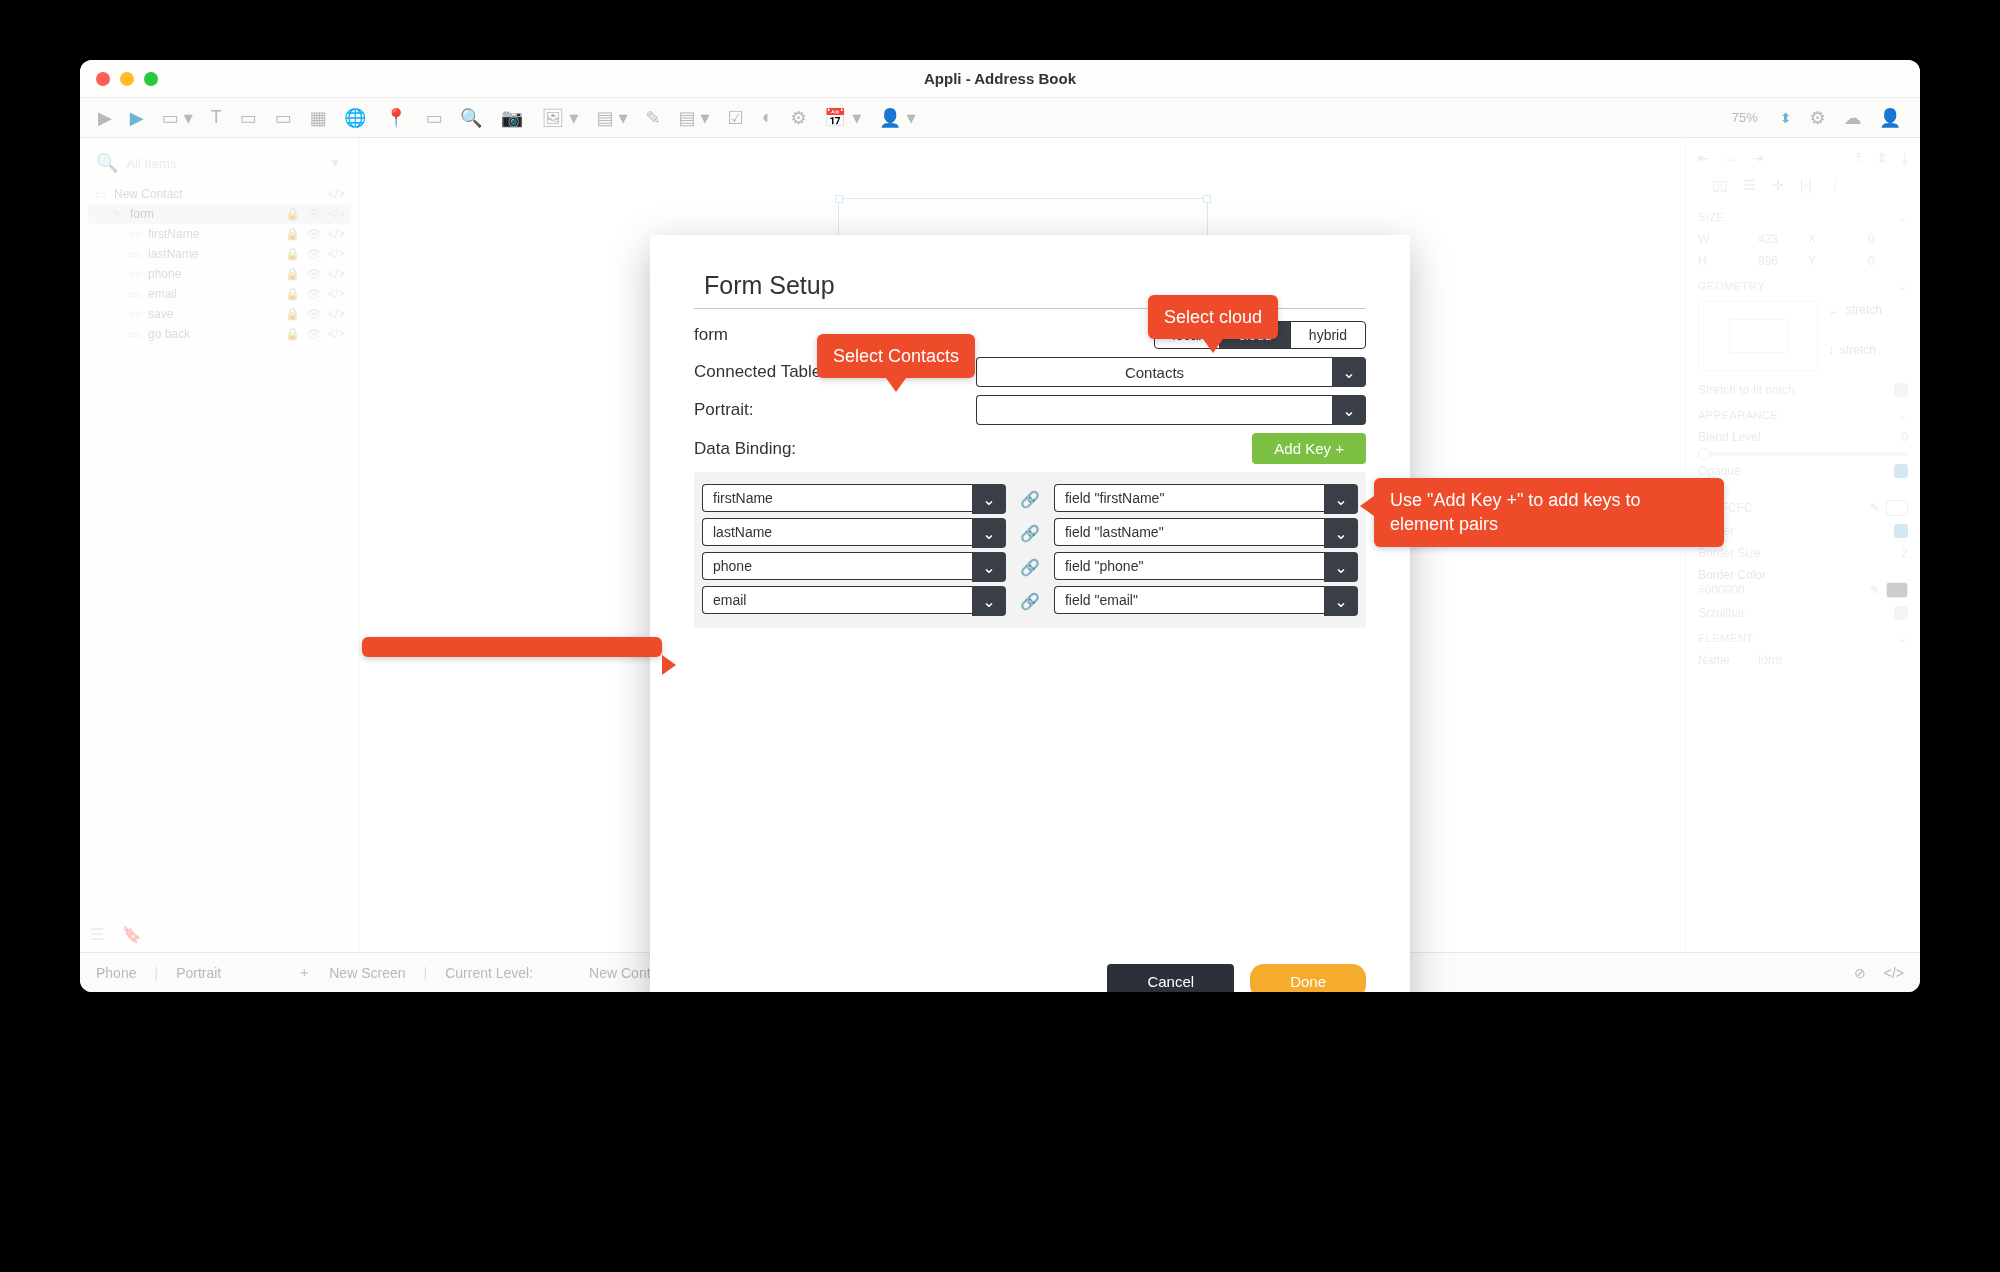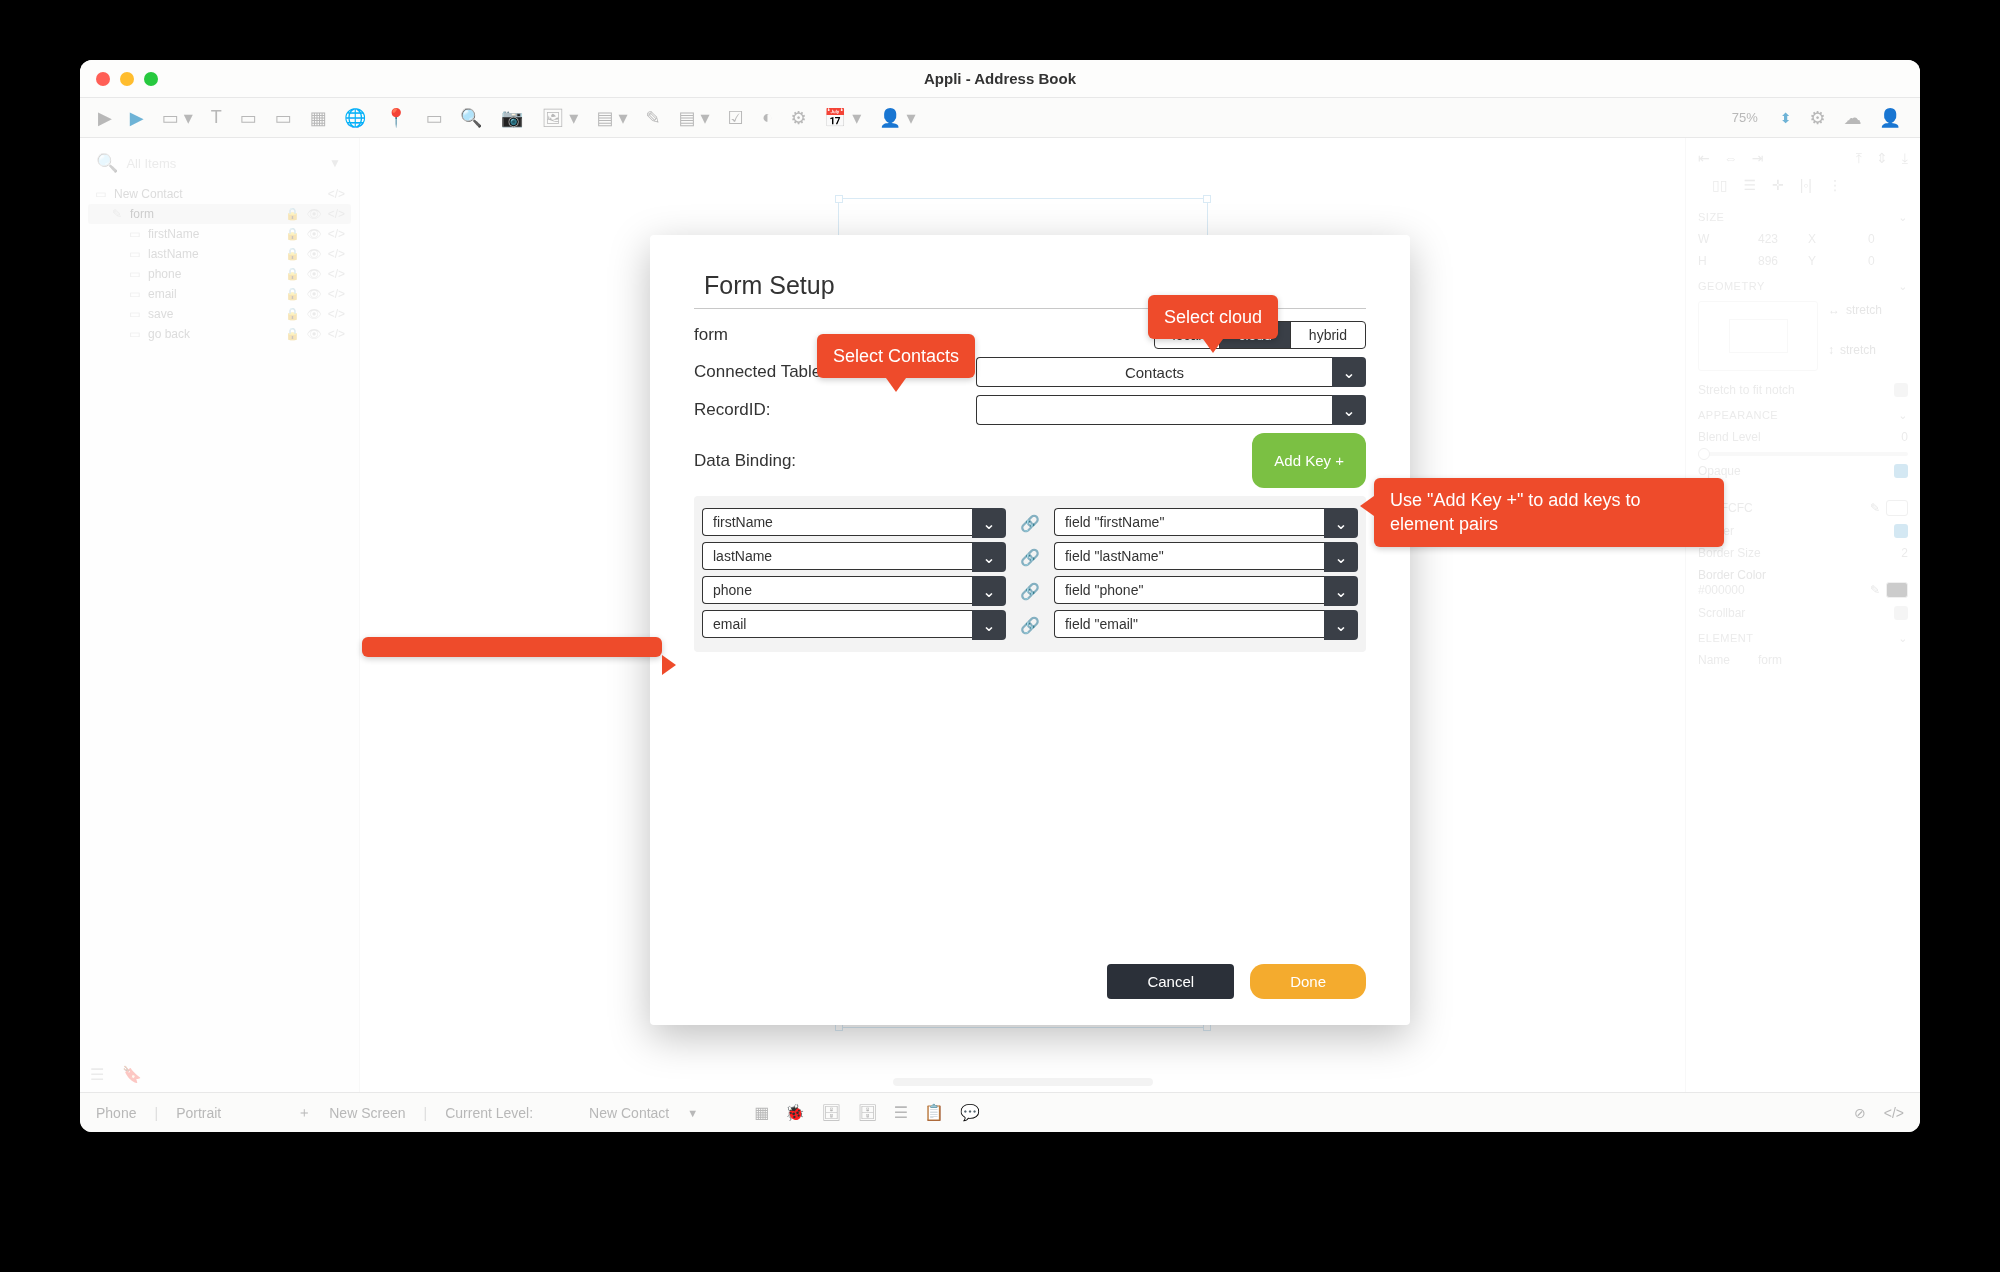--- a/index.html
+++ b/index.html
@@ -1,19 +1,19 @@
 <!DOCTYPE html>
 <html><head>
 <meta charset="utf-8">
 <style>
 * { box-sizing: border-box; margin: 0; padding: 0; font-family: -apple-system, "Helvetica Neue", Arial, sans-serif; }
 body { background: #000; width: 2000px; height: 1272px; position: relative; }
 
 
-.window { position: absolute; left: 80px; top: 60px; width: 1840px; height: 1072px; background: #fff; border-radius: 12px; box-shadow: 0 12px 40px rgba(0,0,0,.5); overflow: hidden; }
+.window { position: absolute; left: 80px; top: 60px; width: 1840px; height: 932px; background: #fff; border-radius: 12px; box-shadow: 0 12px 40px rgba(0,0,0,.5); overflow: hidden; }
 .titlebar { height: 38px; display:flex; align-items:center; background:#fdfdfc; border-bottom:1px solid #e8e8e8; position:relative;}
 .traffic { display:flex; gap:10px; padding-left:16px; }
 .dot { width:14px; height:14px; border-radius:50%; }
 .dot.r{background:#ff5f56}.dot.y{background:#ffbd2e}.dot.g{background:#27c93f}
 .titlebar-title { position:absolute; left:0; right:0; text-align:center; font-size:15px; font-weight:600; color:#333; pointer-events:none;}
 
 .toolbar { height:40px; display:flex; align-items:center; gap:18px; padding:0 18px; color:#b8b8b8; background:#fbfbfa; border-bottom:1px solid #e8e8e8; font-size:18px;}
 .toolbar .spacer{flex:1}
 .toolbar span{display:inline-flex;align-items:center;}
 .zoom{font-size:13px;color:#b8b8b8;}
@@ -67,21 +67,21 @@
 .m-row{display:flex;align-items:center;margin:8px 0;}
 .m-label{width:200px;color:#333;font-size:17px;}
 .m-link-ico{font-size:16px;margin-right:10px;color:#111;}
 .seg{display:flex;border:1px solid #333;border-radius:4px;overflow:hidden;font-size:14px;margin-left:auto;}
 .seg div{padding:5px 18px;border-right:1px solid #333;color:#333;cursor:pointer;}
 .seg div:last-child{border-right:0;}
 .seg div.active{background:#3a3f47;color:#fff;}
 .sel-box{display:flex;align-items:center;flex:1;max-width:390px;margin-left:auto;}
 .sel-input{flex:1;height:30px;border:1px solid #333;border-right:0;border-radius:4px 0 0 4px;display:flex;align-items:center;justify-content:center;font-size:15px;background:#fff;}
 .sel-btn{width:34px;height:30px;background:#3a3f47;border-radius:0 4px 4px 0;display:flex;align-items:center;justify-content:center;color:#fff;}
-.addkey{margin-left:auto;background:#7bc043;color:#fff;padding:19px 22px;border-radius:12px;font-size:15px;text-align:right;}
+.addkey{margin-left:auto;background:#7bc043;color:#fff;padding:7px 22px;border-radius:4px;font-size:15px;text-align:right;}
 .col-hdrs{display:flex;margin:18px 0 6px 0;font-size:16px;color:#333;}
 .col-hdrs div:first-child{width:300px;text-align:center;}
 .col-hdrs div:last-child{flex:1;text-align:center;}
 .bind-rows{background:#f3f3f3;border-radius:4px;padding:8px;}
 .bind-row{display:flex;align-items:center;margin:4px 0;gap:14px;}
 .bind-sel{display:flex;flex:1;}
 .bind-input{flex:1;height:28px;border:1px solid #333;border-right:0;border-radius:4px 0 0 4px;padding:0 10px;display:flex;align-items:center;font-size:14px;background:#fff;}
 .modal-footer{position:absolute;bottom:26px;right:44px;display:flex;gap:16px;}
 .btn{padding:9px 40px;border-radius:4px;font-size:15px;cursor:pointer;}
 .btn-cancel{background:#2b3039;color:#fff;}
@@ -391,21 +391,21 @@
     </div>
     <div class="m-row">
       <span class="m-label">Connected Table:</span>
       <span class="m-link-ico">🔗</span>
       <div class="sel-box">
         <div class="sel-input">Contacts</div>
         <div class="sel-btn">⌄</div>
       </div>
     </div>
     <div class="m-row">
-      <span class="m-label">RecordID:</span>
+      <span class="m-label">Portrait:</span>
       <div class="sel-box">
         <div class="sel-input"></div>
         <div class="sel-btn">⌄</div>
       </div>
     </div>
     <div class="m-row">
       <span class="m-label">Data Binding:</span>
       <div class="addkey">Add Key +</div>
     </div>
     <div class="bind-rows">

